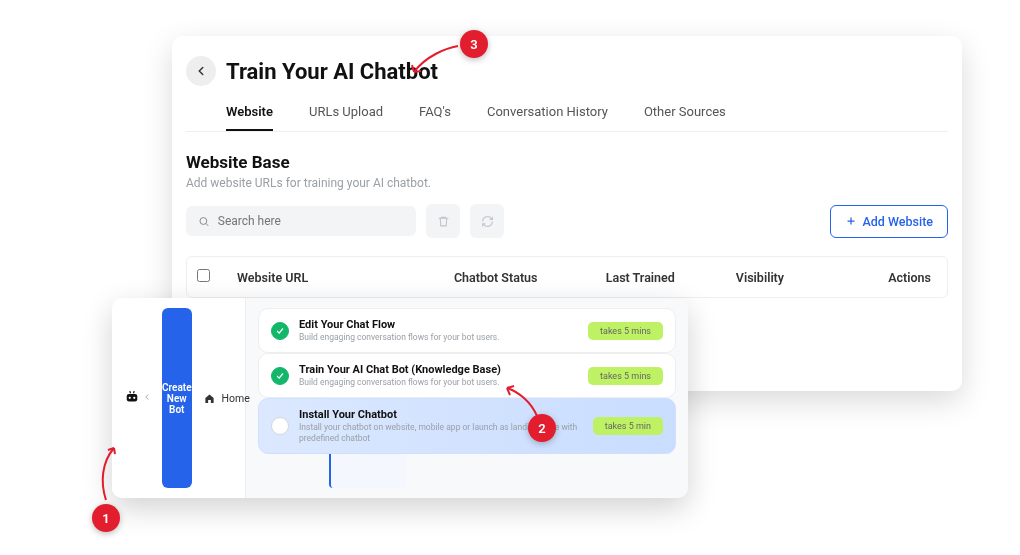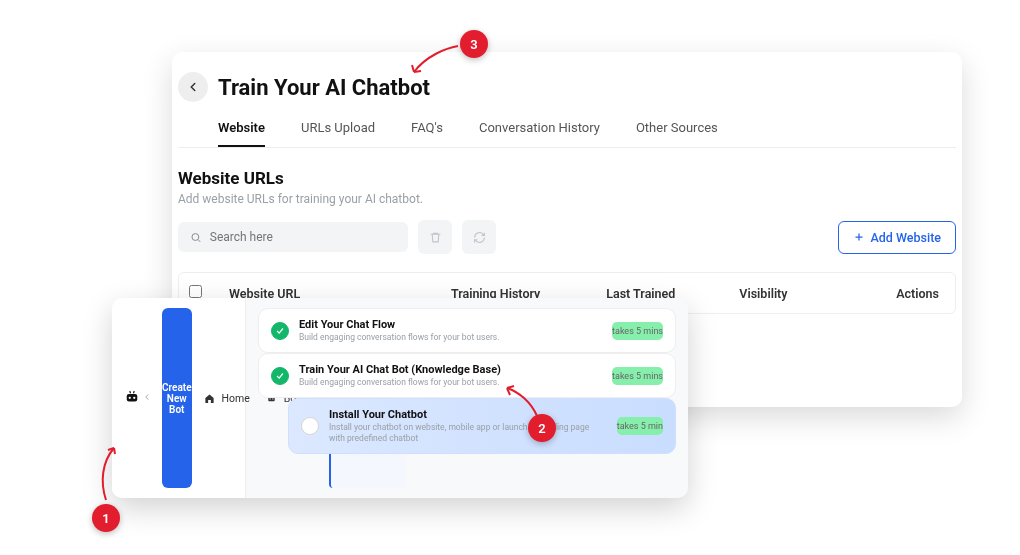--- a/index.html
+++ b/index.html
@@ -1,26 +1,26 @@
 <!DOCTYPE html>
 <html><head>
 <meta charset="utf-8">
 <style>
   * { box-sizing: border-box; margin: 0; padding: 0; font-family: -apple-system, BlinkMacSystemFont, "Segoe UI", Roboto, sans-serif; }
   body { background: #fff; width: 1020px; height: 555px; position: relative; overflow: hidden; }
 
   
   .main-panel {
     position: absolute;
-    left: 172px; top: 52px;
+    left: 172px; top: 36px;
     width: 790px; height: 355px;
     background: #fff;
     border-radius: 10px;
     box-shadow: 0 10px 30px rgba(0,0,0,0.15);
-    padding: 20px 6px;
+    padding: 20px 14px;
   }
   .title-row { display:flex; align-items:center; gap:10px; }
   .back-btn {
     width:30px; height:30px; border-radius:50%;
     background:#eee; display:flex; align-items:center; justify-content:center;
     cursor:pointer;
   }
   .back-btn svg { width:14px; height:14px; stroke:#333; }
   .page-title { font-size:22px; font-weight:700; color:#111; }
 
@@ -108,34 +108,34 @@
   .sub-item .globe { color:#2563eb; font-size:10px;}
   .sub-item .more { margin-left:auto; color:#888; font-size:12px; line-height:1;}
 
   .steps {
     flex:1; padding:10px 12px; display:flex; flex-direction:column; 
   }
   .step-card {
     background:#fff; border:1px solid #eee; border-radius:10px;
     display:flex; align-items:center; gap:10px; padding:9px 12px;
   }
-  .step-card.active { background:linear-gradient(90deg,#dbe8ff,#c9ddff); border-color:#cfe0ff;margin-left:30px; }
+  .step-card.active { background:linear-gradient(90deg,#dbe8ff,#c9ddff); border-color:#cfe0ff; }
   .step-check {
     width:18px;height:18px;border-radius:50%;
     background:#fff; border:1px solid #d6d6d6;
     display:flex;align-items:center;justify-content:center;
   }
   .step-check.done { background:#12b76a; border-color:#12b76a; }
   .step-check.done svg { width:10px;height:10px; stroke:#fff; }
   .step-text { flex:1; }
   .step-title { font-size:11px; font-weight:700; color:#111; }
   .step-desc { font-size:8.5px; color:#9aa0a6; margin-top:1px; line-height:1.3; }
   .step-badge {
-    background:#86efac; color:#666; font-size:9px;
-    padding:4px 0; border-radius:5px; white-space:nowrap;
+    background:#bef264; color:#666; font-size:9px;
+    padding:4px 12px; border-radius:5px; white-space:nowrap;
   }
 
   
   .badge-num {
     position:absolute; width:28px; height:28px; border-radius:50%;
     background:#e11d2e; color:#fff; font-size:13px; font-weight:600;
     display:flex; align-items:center; justify-content:center;
     box-shadow:0 2px 6px rgba(0,0,0,0.25);
   }
   .arrow { position:absolute; }
@@ -158,21 +158,21 @@
 
   <div class="tabs">
     <div class="tab active">Website</div>
     <div class="tab">URLs Upload</div>
     <div class="tab">FAQ's</div>
     <div class="tab">Conversation History</div>
     <div class="tab">Other Sources</div>
   </div>
 
   <div class="section-sub">
-    <h2>Website URLs</h2>
+    <h2>Website Base</h2>
     <p>Add website URLs for training your AI chatbot.</p>
   </div>
 
   <div class="toolbar">
     <div class="search-box">
       <svg width="13" height="13" viewBox="0 0 24 24" fill="none" stroke="#888" stroke-width="2">
           <circle cx="11" cy="11" r="7"></circle>
           <path d="M21 21l-5-5"></path>
         </svg>
       <input type="text" placeholder="Search here" style="">
@@ -194,21 +194,21 @@
         </svg>
       <span>Add Website</span>
     </button>
   </div>
 
   <div class="table-header">
     <div class="th-check">
       <input type="checkbox" style="">
     </div>
     <div class="th-url">Website URL</div>
-    <div class="th-status">Training History</div>
+    <div class="th-status">Chatbot Status</div>
     <div class="th-trained">Last Trained</div>
     <div class="th-vis">Visibility</div>
     <div class="th-actions">Actions</div>
   </div>
 </div>
 
 <div class="side-panel">
   <div class="sidebar">
     <div class="sb-top">
       <div class="bot-logo">

